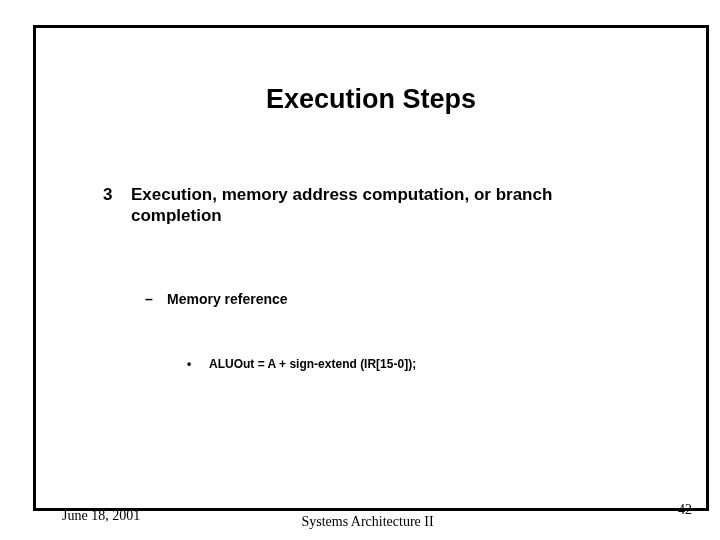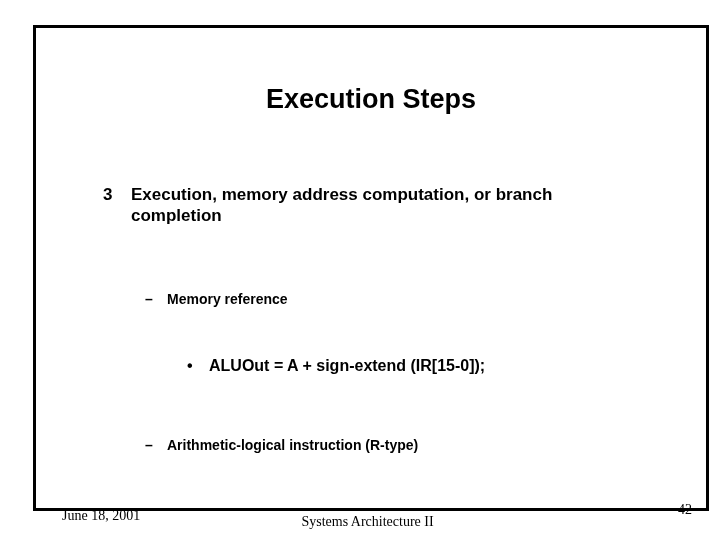--- a/index.html
+++ b/index.html
@@ -49,21 +49,21 @@
     font-size: 14px;
     font-weight: bold;
   }
   .sub1-dash {
     display: inline-block;
     width: 18px;
   }
   .sub2 {
     margin-left: 84px;
     margin-top: 6px;
-    font-size: 16px;
+    font-size: 12px;
     font-weight: bold;
   }
   .sub2-dot {
     display: inline-block;
     width: 18px;
     text-align: left;
   }
   .footer {
     position: absolute;
     bottom: 10px;
@@ -104,23 +104,20 @@
       <div class="step-text">Execution, memory address computation, or branch completion</div>
     </div>
 
     <div class="sub1">
       <span class="sub1-dash">–</span><span>Memory reference</span>
     </div>
     <div class="sub2">
       <span class="sub2-dot">•</span><span>ALUOut = A + sign-extend (IR[15-0]);</span>
     </div>
 
-    <div class="sub1">
-      <span class="sub1-dash">–</span><span>Arithmetic-logical instruction (R-type)</span>
-    </div>
 
 
 
   </div>
 </div>
 
 <div class="footer">
   <div class="footer-date">June 18, 2001</div>
   <div class="footer-center">Systems Architecture II</div>
   <div class="footer-num">42</div>

